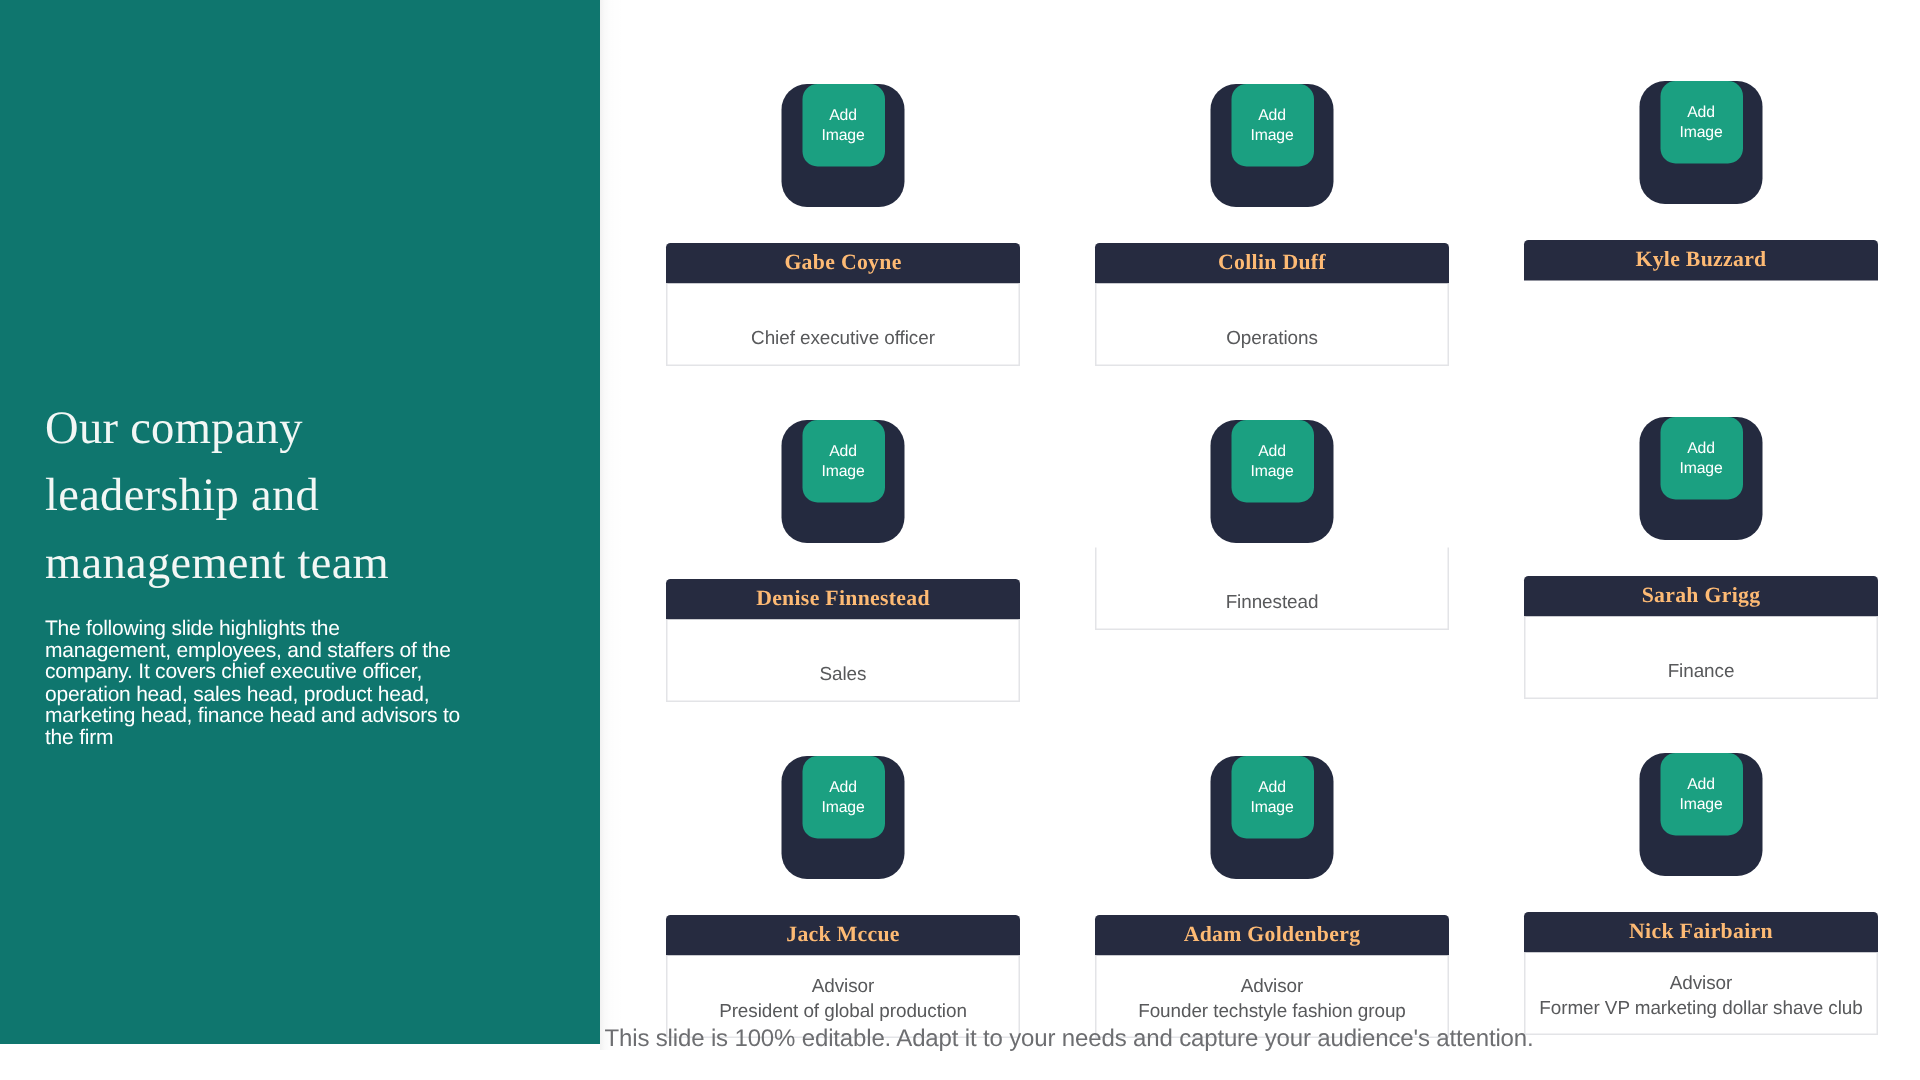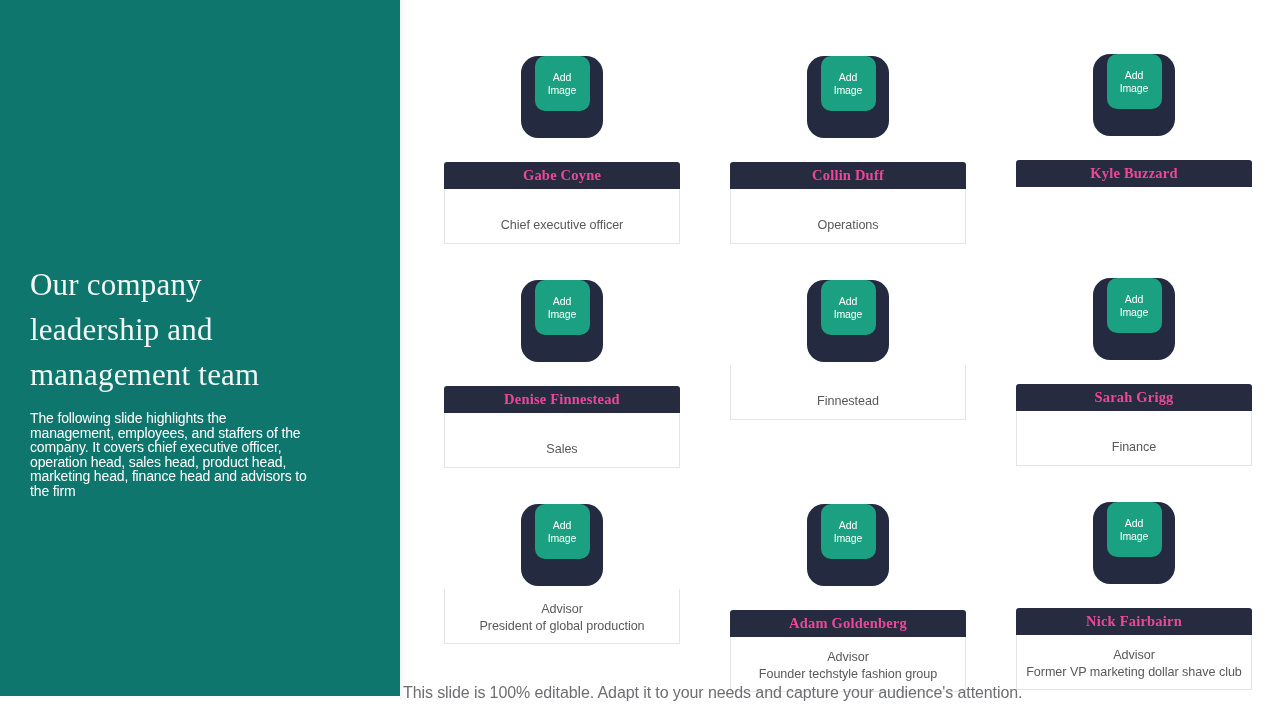--- a/index.html
+++ b/index.html
@@ -135,21 +135,21 @@
   }
 
   
   .name-bar {
     height: 27px;
     background: #262b40;
     border-radius: 3px 3px 0 0;
     display: flex;
     align-items: center;
     justify-content: center;
-    color: #ec4899;
+    color: #fdba74;
     font-family: "Liberation Serif", serif;
     font-weight: 700;
     font-size: 14.5px;
     letter-spacing: 0.2px;
     margin-top: 24px;
   }
 
   
   .role-box {
     min-height: 55px;
@@ -295,20 +295,21 @@
 
     <div class="member-card col-1">
       <div class="avatar-wrap">
         <div class="avatar-outer">
           <div class="avatar-inner">
             <span>Add</span>
             <span>Image</span>
           </div>
         </div>
       </div>
+      <div class="name-bar">Jack Mccue</div>
       <div class="role-box two-line">
         <div class="role-line">Advisor
 President of global production</div>
       </div>
     </div>
     <div class="grid-spacer"></div>
 
     <div class="member-card col-2">
       <div class="avatar-wrap">
         <div class="avatar-outer">

